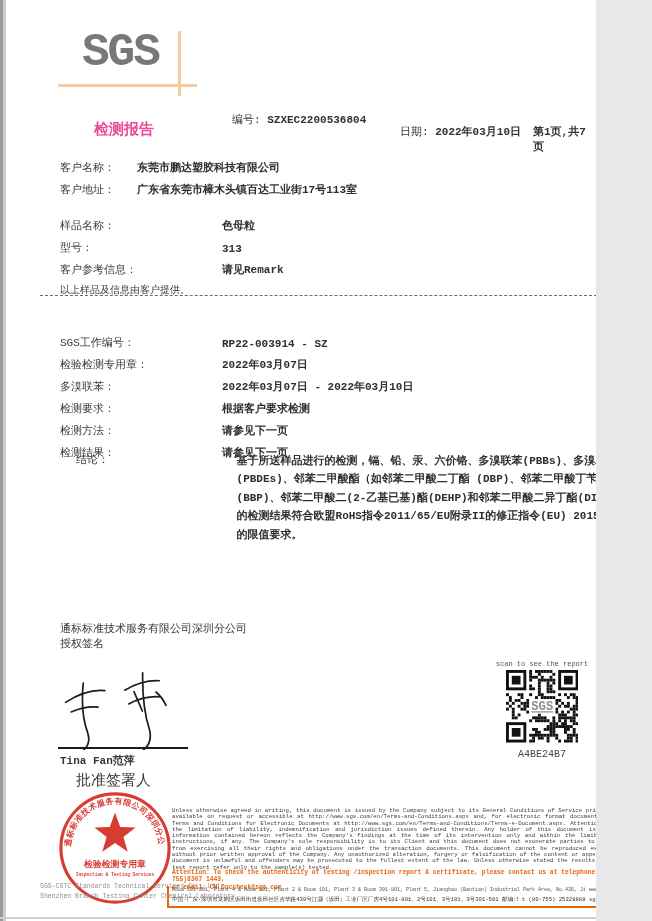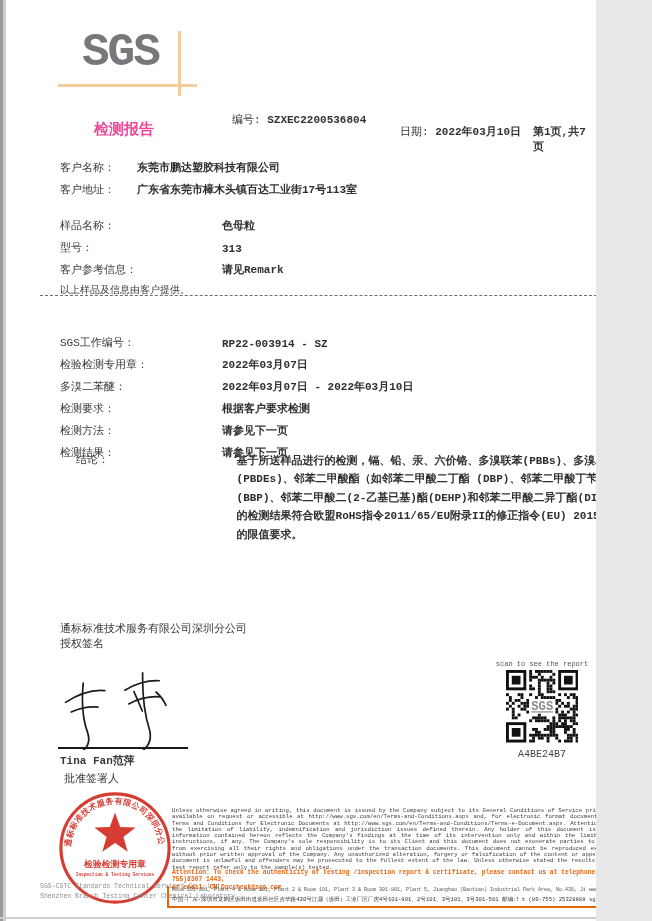--- a/index.html
+++ b/index.html
@@ -31,21 +31,21 @@
   .note{font-size:10px;color:#3a3a3a;margin-top:6px;}
   .dashline{left:40px;top:295px;width:582px;border-top:1.5px dashed #6d6d6d;}
   .concl{display:flex;}
   .concl .txt{width:402px;font-size:11px;line-height:18.4px;font-weight:bold;color:#2f2f2f;}
   
   .sig-company{left:60px;top:621px;font-size:11px;}
   .sig-auth{left:60px;top:636px;font-size:11px;}
   .sig-img{left:58px;top:664px;}
   .sig-line{left:58px;top:747px;width:130px;height:2px;background:#1a1a1a;}
   .sig-name{left:60px;top:753px;font-size:11px;font-weight:600;}
-  .sig-role{left:64px;top:771px;font-size:11px;text-align:right;}
+  .sig-role{left:76px;top:771px;font-size:15px;text-align:right;}
   
   .qr-wrap{left:494px;top:660px;width:96px;text-align:center;}
   .qr-top{font-size:7px;color:#555;}
   .qr-box{display:inline-block;margin-top:2px;position:relative;line-height:0;}
   .qr-code-label{font-size:10px;color:#444;margin-top:1px;}
   
   .stamp{left:56px;top:789px;opacity:.9;}
   .cstc1{left:40px;top:883px;font-size:6.5px;color:#8f8f8f;}
   .cstc2{left:40px;top:893px;font-size:6.5px;color:#8f8f8f;}
   .disclaimer{left:172px;top:808px;width:472px;font-size:5.7px;line-height:6.3px;color:#3c3c3c;text-align:justify;}
@@ -114,21 +114,21 @@
   <div class="abs block" style="top:328px;">
     <div class="frow">
       <span class="lbl w162">SGS工作编号：</span>
       <span class="val">RP22-003914 - SZ</span>
     </div>
     <div class="frow">
       <span class="lbl w162">检验检测专用章：</span>
       <span class="val">2022年03月07日</span>
     </div>
     <div class="frow">
-      <span class="lbl w162">多溴二苯醚：</span>
+      <span class="lbl w162">多溴联苯：</span>
       <span class="val">2022年03月07日 - 2022年03月10日</span>
     </div>
     <div class="frow">
       <span class="lbl w162">检测要求：</span>
       <span class="val">根据客户要求检测</span>
     </div>
     <div class="frow">
       <span class="lbl w162">检测方法：</span>
       <span class="val">请参见下一页</span>
     </div>

